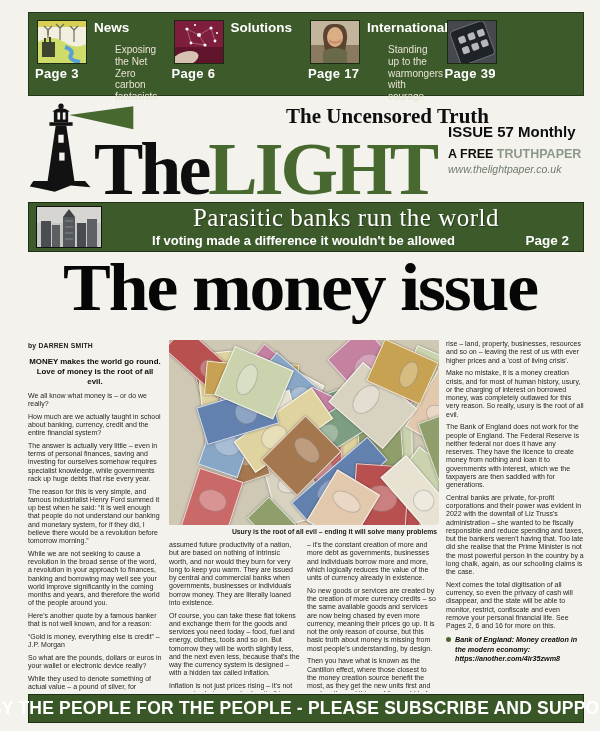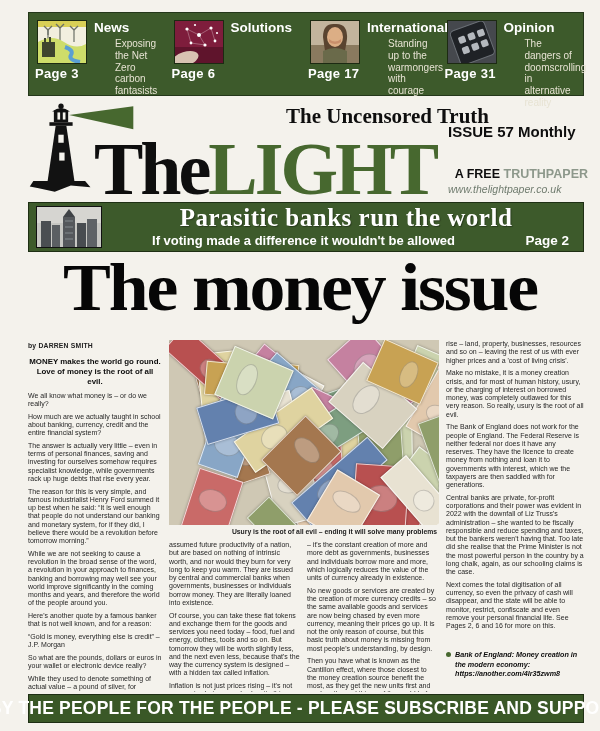--- a/index.html
+++ b/index.html
@@ -14,44 +14,44 @@
 
   
   .teasers{position:absolute;left:28px;top:12px;width:556px;height:84px;background:var(--banner-green);
            border:1px solid #24371a;display:flex;padding:7px 4px 0 6px;gap:2px;}
   .teaser{flex:1;display:flex;min-width:0;}
   .thumb-col{flex:0 0 54px;text-align:left;}
   .thumb{width:50px;height:44px;margin:0 auto;border:1px solid #1c2a12;overflow:hidden;background:#777;}
   .thumb svg{display:block;}
   .page-label{color:#fff;font-weight:bold;font-size:13px;margin-top:2px;letter-spacing:.3px;}
   .teaser-text{padding:0 2px 0 5px;min-width:0;}
-  .teaser-title{color:#fff;font-weight:bold;font-size:13.5px;margin-bottom:3px;}
+  .teaser-title{color:#fff;font-weight:bold;font-size:13.5px;margin-bottom:9px;}
   .teaser-desc{color:var(--cream);font-size:10px;line-height:1.18;margin-left:21px;}
 
   
   .masthead{position:absolute;left:0;top:96px;width:600px;height:105px;}
   .lighthouse{position:absolute;left:28px;top:4px;}
   .mast-title{position:absolute;left:94px;bottom:-2px;font-family:"Liberation Serif",serif;font-weight:bold;
               font-size:74px;line-height:.92;letter-spacing:-3px;white-space:nowrap;}
   .mast-title .the{color:#0e0e0e;}
   .mast-title .light{color:var(--brand-green);}
   .tagline{position:absolute;left:286px;top:8px;font-family:"Liberation Serif",serif;font-weight:bold;
            font-size:21px;color:#0e0e0e;white-space:nowrap;}
   .issue-block{position:absolute;right:12px;top:27px;width:140px;}
   .issue-line{font-size:15px;font-weight:bold;color:#0e0e0e;white-space:nowrap;}
-  .free-line{margin-top:27px;font-size:12.5px;font-weight:bold;color:#0e0e0e;white-space:nowrap;text-align:right;}
+  .free-line{margin-top:7px;font-size:12.5px;font-weight:bold;color:#0e0e0e;white-space:nowrap;}
   .free-line .suffix{color:#8d988b;}
   .website{font-style:italic;font-size:10.5px;color:#6f7b6e;margin-top:2px;}
 
   
   .parasitic-banner{position:absolute;left:28px;top:202px;width:556px;height:50px;background:var(--banner-green);
                     border:1px solid #1e2f14;}
   .banner-thumb{position:absolute;left:7px;top:3px;width:66px;height:42px;border:1px solid #111;overflow:hidden;}
   .banner-title{position:absolute;left:80px;right:0;top:1px;text-align:center;color:#fff;
-                font-family:"Liberation Serif",serif;font-weight:bold;font-size:25px;letter-spacing:.5px;
+                font-family:"Liberation Serif",serif;font-weight:normal;font-size:25px;letter-spacing:.5px;
                 text-shadow:1px 1px 1px rgba(0,0,0,.35);white-space:nowrap;}
   .banner-sub{position:absolute;left:90px;right:95px;top:30px;text-align:center;color:#fff;font-weight:bold;font-size:13px;white-space:nowrap;}
   .banner-page{position:absolute;right:14px;top:30px;color:#fff;font-weight:bold;font-size:13.5px;text-align:right;}
 
   
   .headline{position:absolute;left:0;top:249px;width:600px;text-align:center;font-family:"Liberation Serif",serif;
             font-weight:bold;font-size:67px;letter-spacing:-2px;color:#060606;transform:scaleX(1.07);
             transform-origin:center;white-space:nowrap;}
 
   
@@ -62,21 +62,21 @@
   .byline{font-size:6.8px;font-weight:bold;color:#222;letter-spacing:.2px;margin:2px 0 8px;}
   .lede{font-size:7.9px;font-weight:bold;color:#0d0d0d;line-height:1.25;margin:0 0 5px;text-align:center;}
   p.body{font-size:7px;line-height:1.18;color:#262626;margin:0 0 4.5px;}
   .money-img{position:relative;width:270px;height:185px;overflow:hidden;background:#cfc8b4;}
   .note{position:absolute;border:1px solid rgba(255,255,255,.75);box-shadow:0 0 3px rgba(0,0,0,.35);}
   .note::after{content:'';position:absolute;left:22%;top:18%;width:28%;height:60%;border-radius:50%;
                background:rgba(255,255,255,.28);border:1px solid rgba(0,0,0,.18);}
   .caption{font-size:6.8px;font-weight:bold;color:#222;text-align:right;margin:3px 2px 6px 0;}
   .mid-cols{display:flex;gap:7px;}
   .mid-col{width:131px;overflow:hidden;}
-  .footnote{display:flex;gap:4px;margin-top:20px;}
+  .footnote{display:flex;gap:4px;margin-top:5px;}
   .bullet-dot{flex:0 0 5px;width:5px;height:5px;border-radius:50%;background:var(--brand-green);margin-top:2px;}
   .footnote-text{font-size:7.2px;font-weight:bold;font-style:italic;line-height:1.3;color:#0d0d0d;}
   .footnote-url{display:block;}
 
   
   .footer{position:absolute;left:28px;bottom:8px;width:556px;height:29px;background:var(--footer-green);
           border:1px solid #1e2f14;display:flex;align-items:center;justify-content:center;color:#fff;
           font-weight:bold;font-size:17.5px;letter-spacing:.2px;white-space:nowrap;}
 </style>
 </head>
@@ -184,25 +184,21 @@
                 <rect x="12" y="12" width="7" height="7" rx="1.5"></rect>
                   <rect x="22" y="12" width="7" height="7" rx="1.5"></rect>
                   <rect x="32" y="12" width="7" height="7" rx="1.5"></rect>
                 <rect x="12" y="23" width="7" height="7" rx="1.5"></rect>
                   <rect x="22" y="23" width="7" height="7" rx="1.5"></rect>
                   <rect x="32" y="23" width="7" height="7" rx="1.5"></rect>
               </g>
             </g>
           </svg>
         </div>
-        <div class="page-label">Page 31</div>
-      </div>
-      <div class="teaser-text">
-        <div class="teaser-title">Opinion</div>
-        <div class="teaser-desc">The dangers of doomscrolling in alternative reality</div>
+        <div class="page-label">Page 39</div>
       </div>
     </div>
   </div>
 
   <div class="masthead">
     <div class="lighthouse">
       <svg width="116" height="98" viewBox="0 0 130 108">
         <polygon points="46,16 118,6 118,32" fill="var(--brand-green)"></polygon>
         <circle cx="37" cy="6" r="3" fill="#121212"></circle>
         <path d="M27 12 Q37 4 47 12 Z" fill="#121212"></path>

